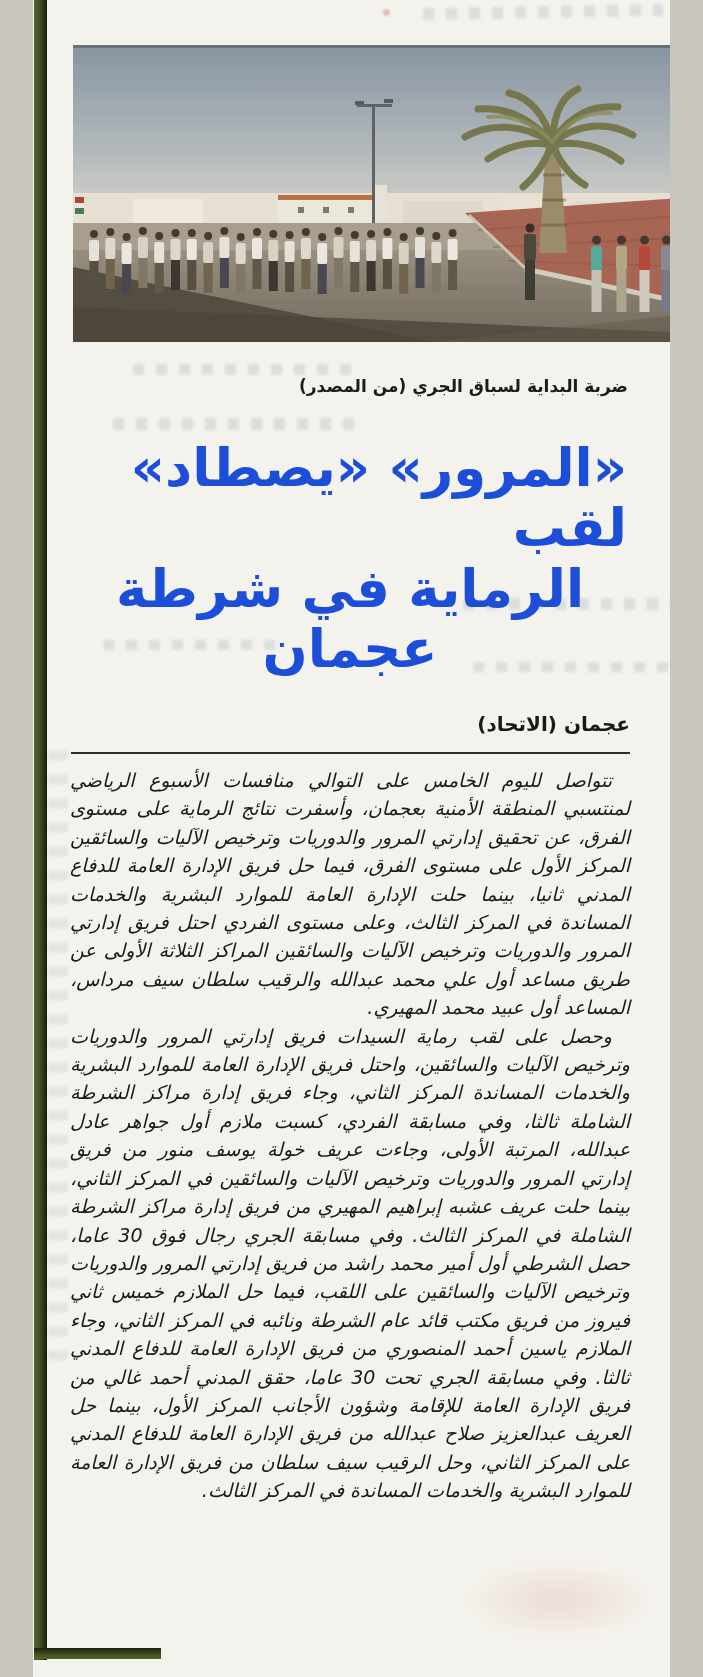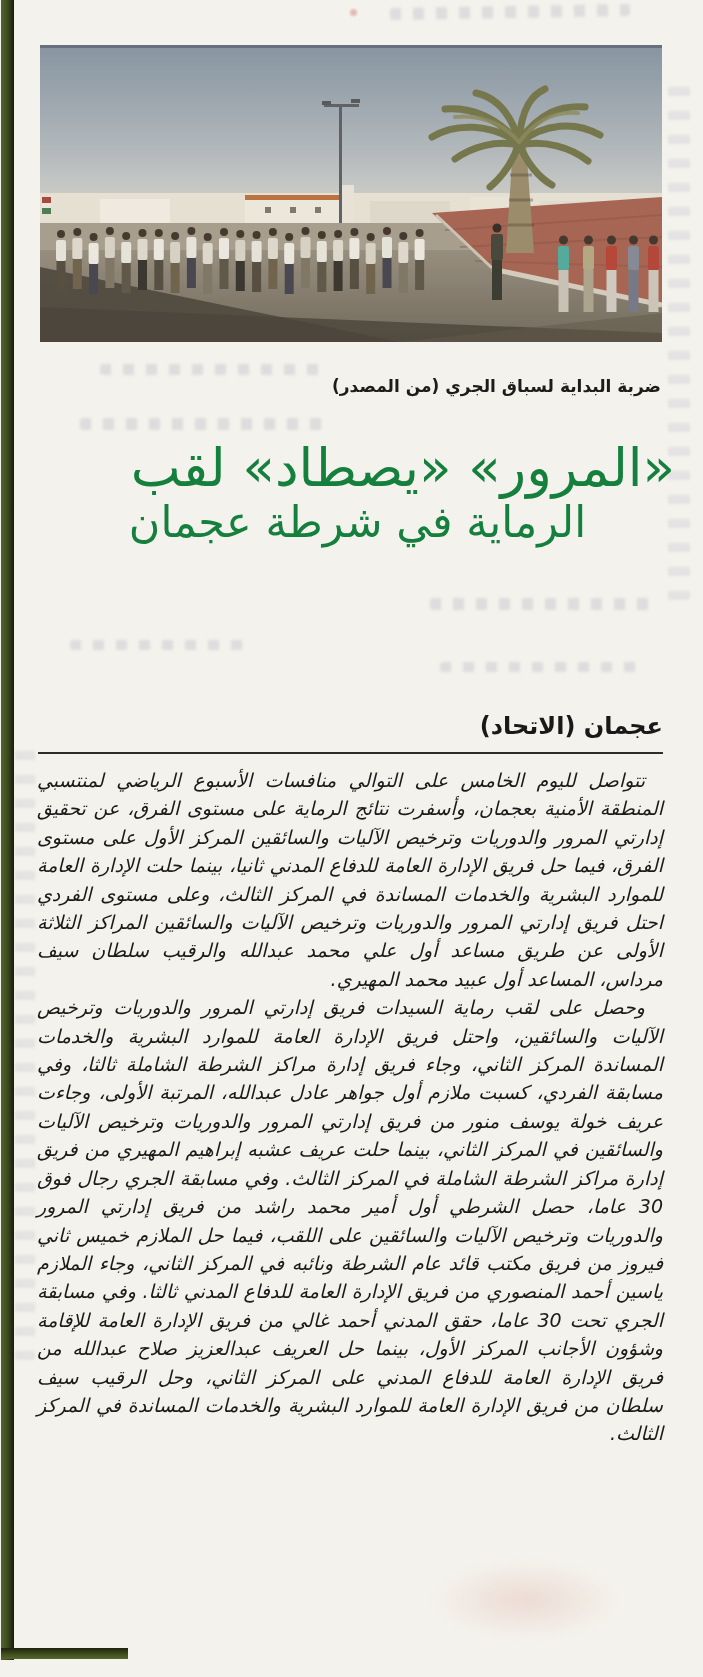--- a/index.html
+++ b/index.html
@@ -1,17 +1,17 @@
 <!DOCTYPE html>
 <html lang="ar" dir="rtl"><head>
 <meta charset="utf-8">
 <style>
   html,body{margin:0;padding:0;}
   body{background:#c9c6bd;font-family:"DejaVu Sans",sans-serif;}
-  .page{position:relative;width:703px;height:1677px;margin:0 auto;background:#f4f2ec;overflow:hidden;}
+  .page{position:relative;width:637px;height:1677px;margin:0 auto;background:#f4f2ec;overflow:hidden;}
 
   
   .border-left{position:absolute;left:1px;top:0;width:13px;height:1660px;
     background:linear-gradient(to right,#55652c,#39471f 55%,#161a0d 100%);}
   .border-bottom{position:absolute;left:1px;top:1648px;width:127px;height:11px;
     background:linear-gradient(to bottom,#1c220f,#42511f 60%,#55652c 100%);}
 
   
   .smudge{position:absolute;filter:blur(1.4px);opacity:.55;pointer-events:none;
     background:repeating-linear-gradient(90deg,rgba(104,114,152,.30) 0 11px,rgba(0,0,0,0) 11px 23px);
@@ -21,26 +21,26 @@
   .smudge.red{background:rgba(182,62,48,.55);filter:blur(1px);border-radius:50%;}
 
   
   .photo{position:absolute;left:40px;top:45px;width:622px;height:297px;background:#9aa7b0;}
   .photo svg{display:block;width:100%;height:100%;filter:saturate(.88) contrast(.96);}
   .photo .wash{position:absolute;inset:0;background:rgba(208,190,152,.07);}
 
   .caption{position:absolute;right:42px;left:40px;top:376px;text-align:left;direction:rtl;
     font-size:17px;font-weight:bold;color:#1d1c1a;letter-spacing:-.2px;}
 
-  .headline{position:absolute;left:40px;right:28px;top:438px;direction:rtl;text-align:center;
-    color:#15803d;font-weight:normal;line-height:1.14;letter-spacing:-1px;}
+  .headline{position:absolute;left:40px;right:43px;top:438px;direction:rtl;text-align:center;
+    color:#1d4ed8;font-weight:bold;line-height:1.14;letter-spacing:-1px;}
   .headline .l1{font-size:53px;text-align:right;}
-  .headline .l2{font-size:43px;text-align:center;}
-
-  .byline{position:absolute;right:40px;top:712px;direction:rtl;font-size:24px;font-weight:bold;color:#191919;margin-left:12px;}
+  .headline .l2{font-size:53px;text-align:center;}
+
+  .byline{position:absolute;right:40px;top:712px;direction:rtl;font-size:20px;font-weight:bold;color:#191919;margin-left:12px;}
   .rule{position:absolute;left:38px;right:40px;top:752px;border-top:2px solid #2e2d2b;}
 
   .body-text{position:absolute;right:40px;left:37px;top:766px;direction:rtl;text-align:justify;
     font-size:19px;line-height:28.4px;color:#1b1a18;font-style:italic;}
   .body-text p{margin:0;text-indent:18px;}
 </style>
 </head>
 <body>
 
 <div class="page">

